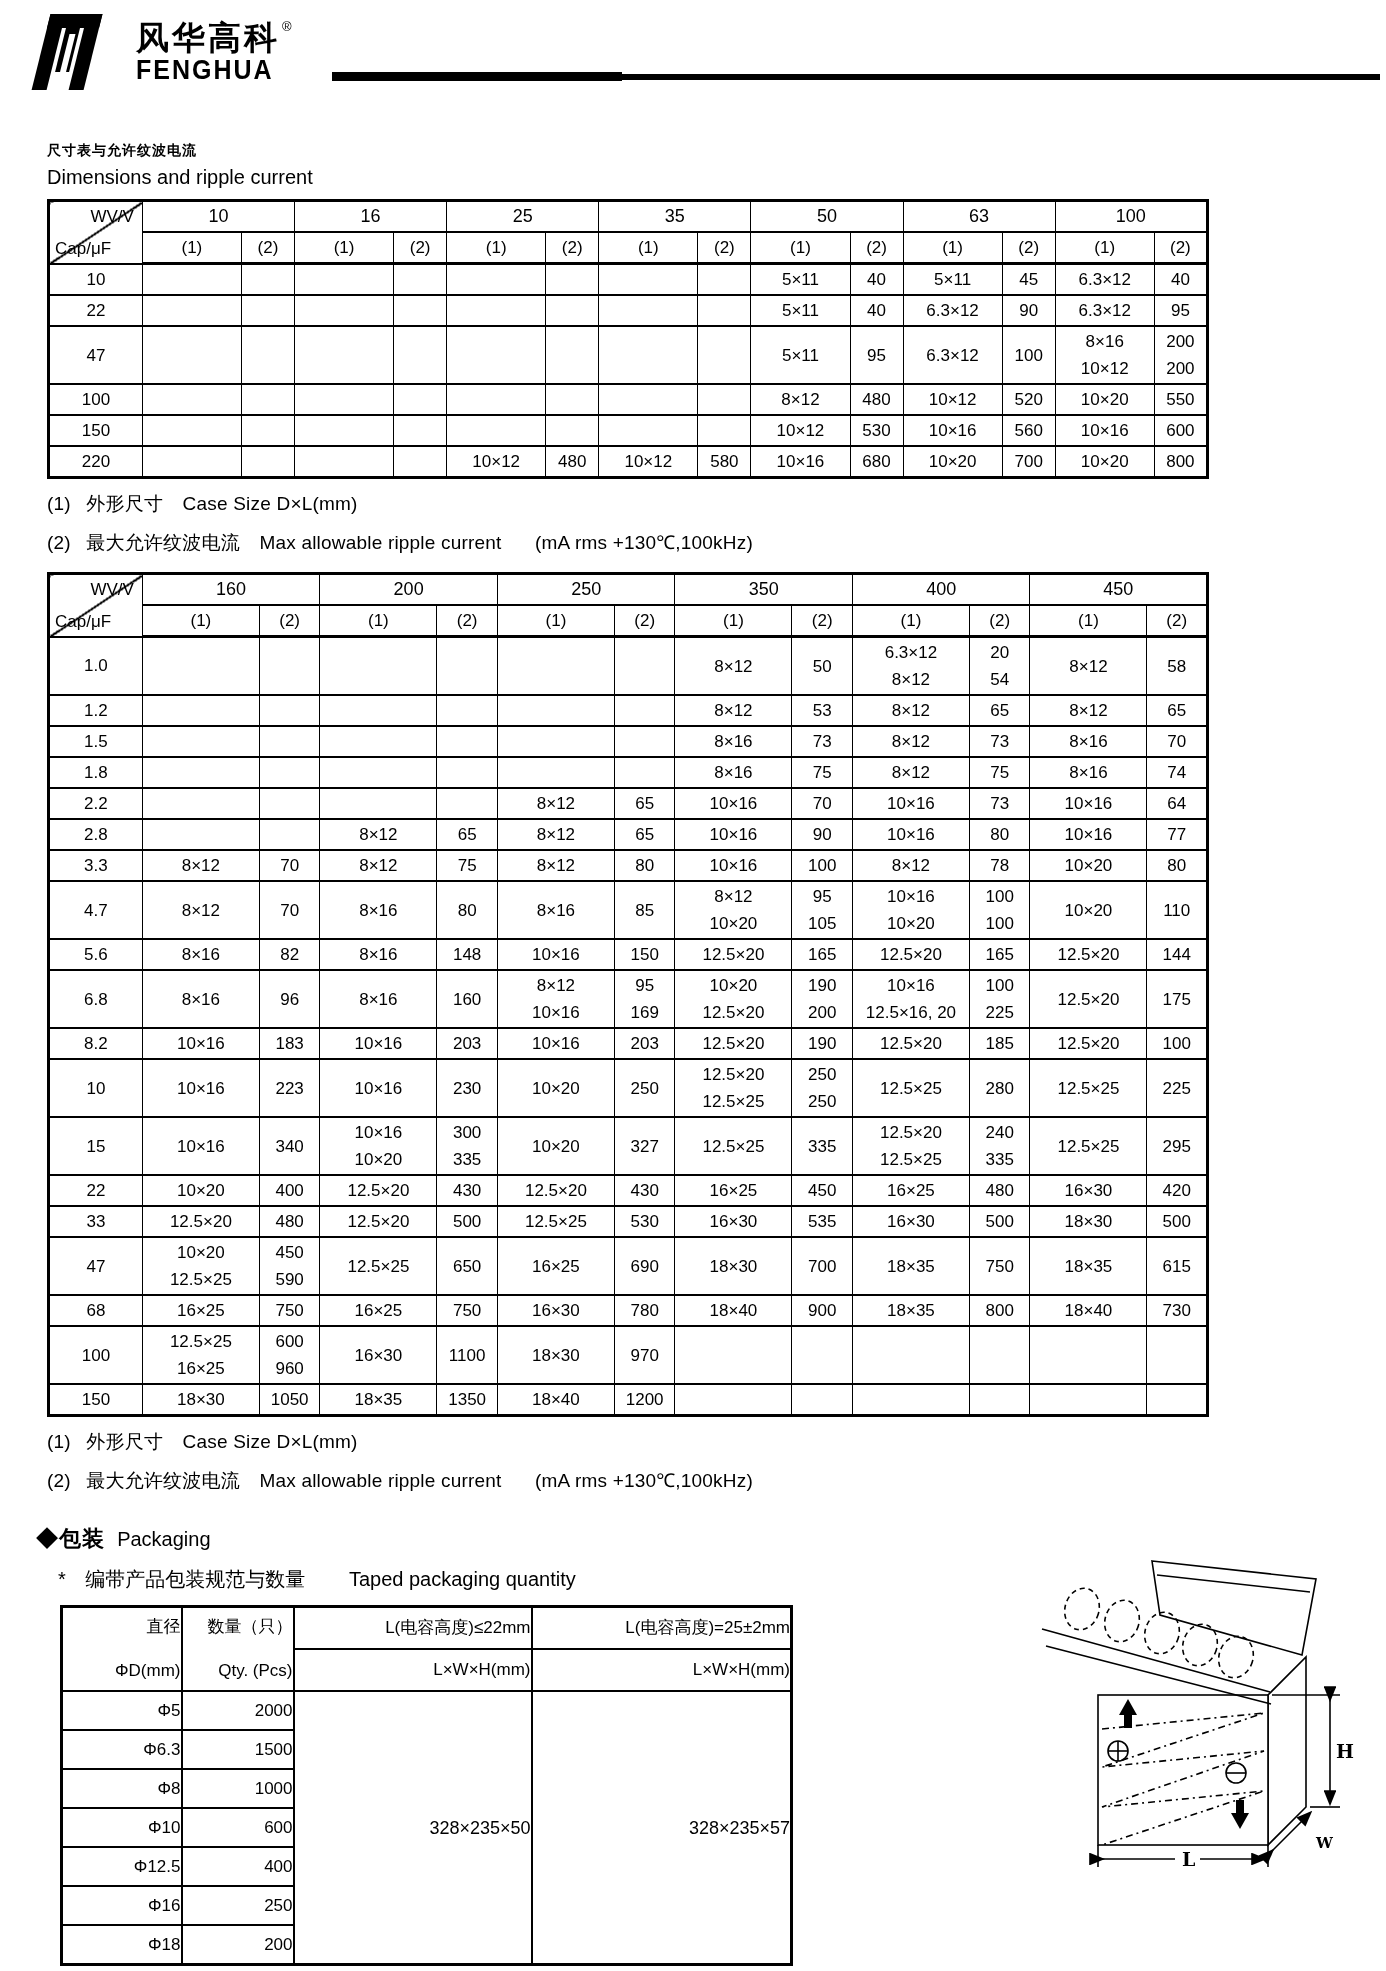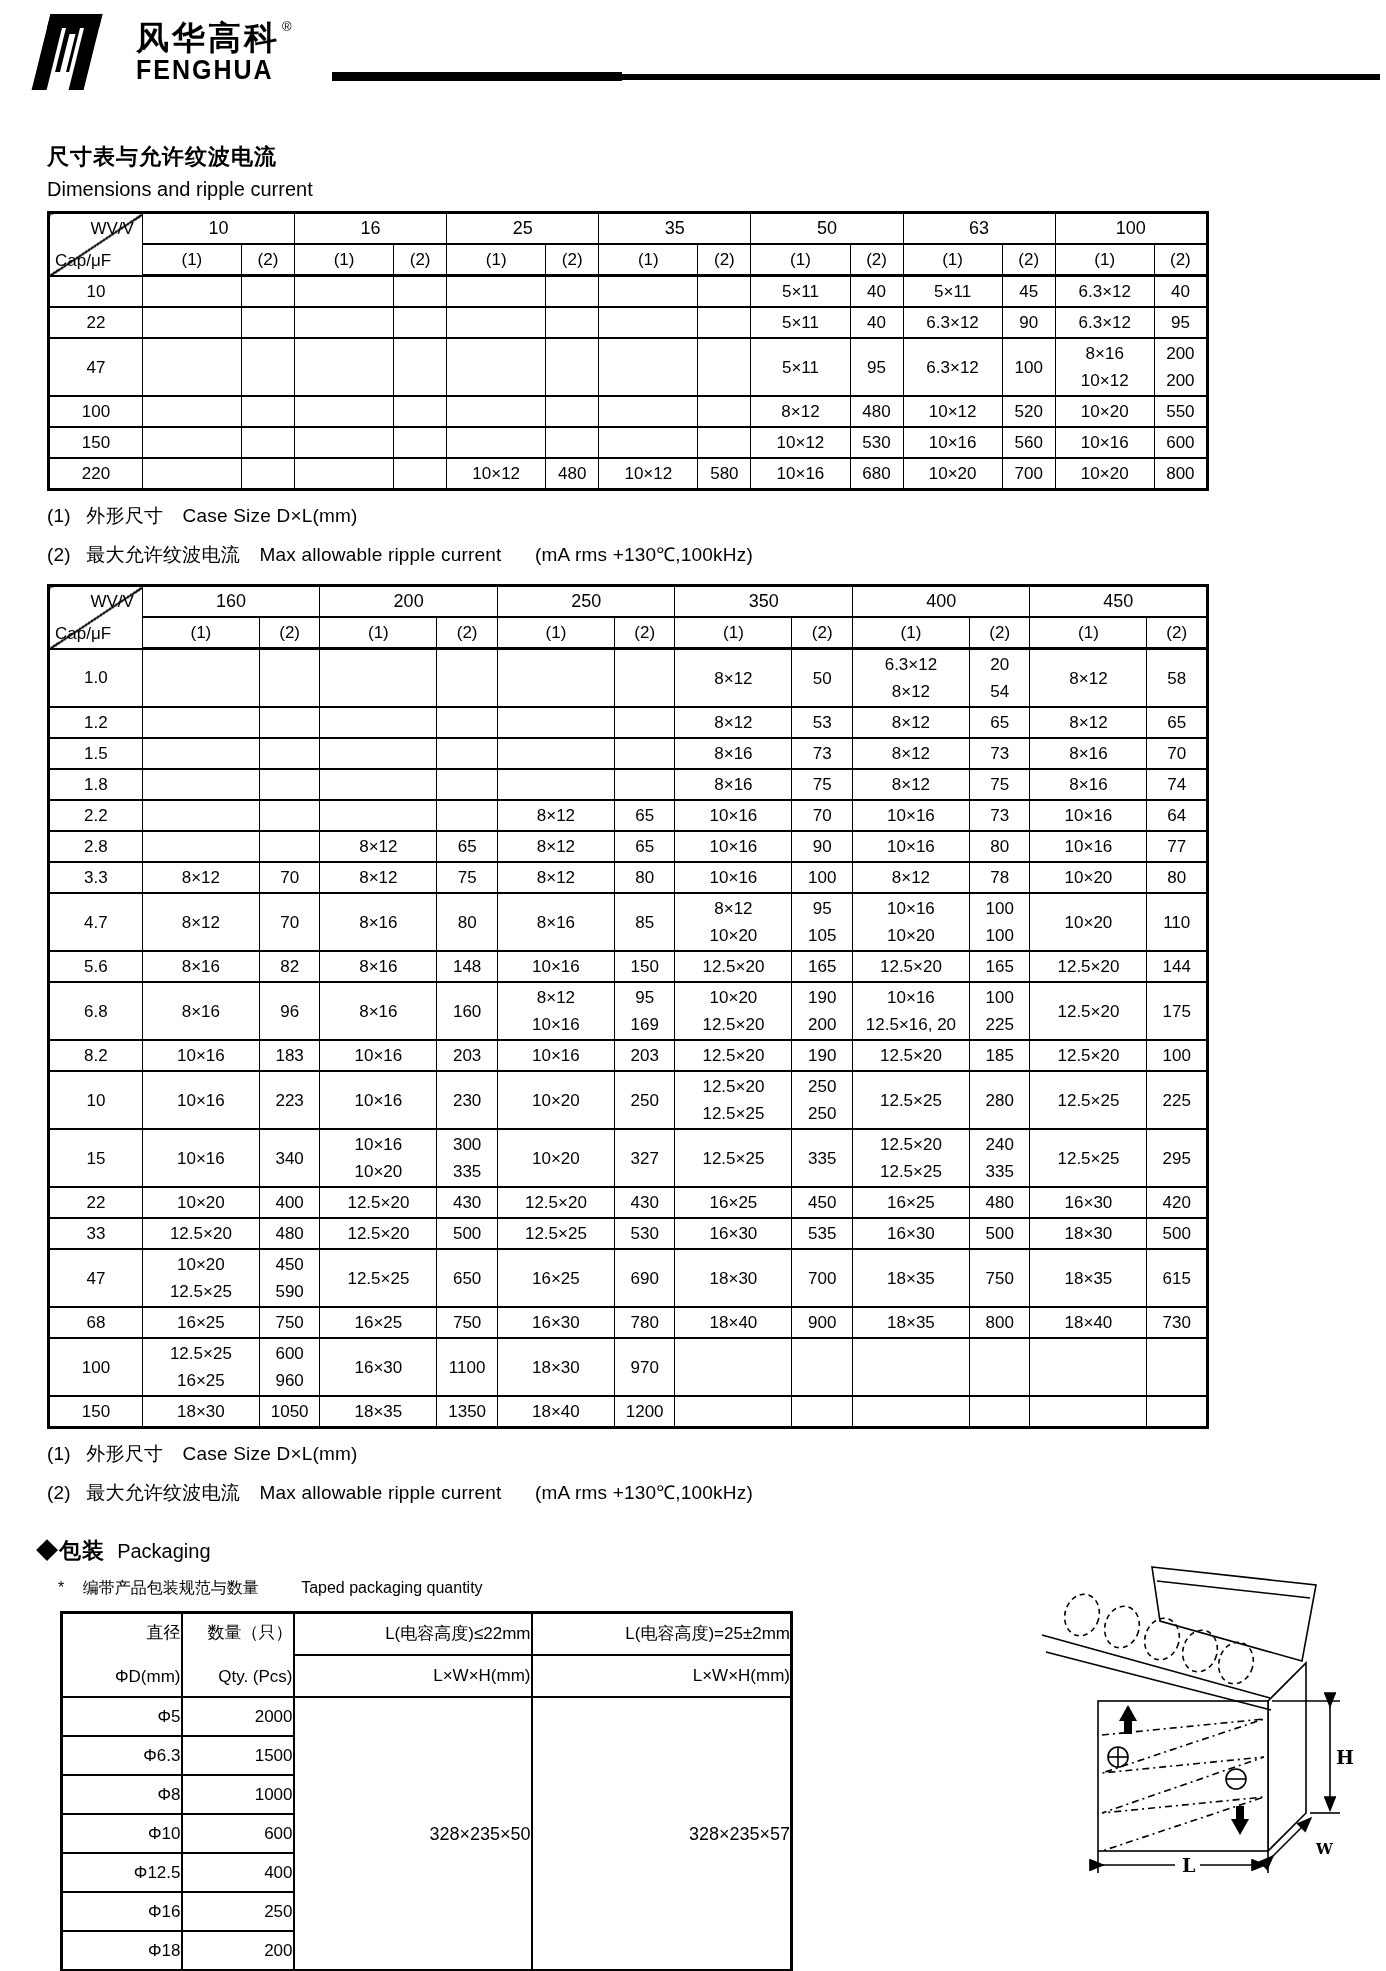--- a/index.html
+++ b/index.html
@@ -12,21 +12,21 @@
   .logo{position:absolute;left:30px;top:8px;display:flex;align-items:flex-start;}
   .logo-mark{width:96px;height:88px;}
   .brand{margin-left:10px;margin-top:12px;line-height:1.05;}
   .brand-cn{font-size:33px;font-weight:bold;letter-spacing:3px;}
   .brand-en{font-size:25px;font-weight:bold;letter-spacing:2px;transform:scaleY(1.1);}
   .reg{font-size:13px;vertical-align:18px;margin-left:2px;}
   .header-title{position:absolute;right:54px;top:18px;font-size:27px;font-weight:bold;letter-spacing:.5px;}
   .header-rule{position:absolute;left:332px;right:6px;top:74px;height:6px;background:#000;}
   .header-rule-thick{position:absolute;left:332px;width:290px;top:72px;height:9px;background:#000;}
   
-  .sec-cn{margin:40px 0 0 47px;font-size:22px;font-weight:bold;letter-spacing:1px;}
+  .sec-cn{margin:40px 0 0 47px;font-size:14px;font-weight:bold;letter-spacing:1px;}
   .sec-en{margin:6px 0 10px 47px;font-size:20px;}
   
   table.dim{border-collapse:collapse;table-layout:fixed;width:1162px;margin-left:47px;border:3px solid #000;}
   .dim th,.dim td{
     border:1px solid #000;border-top-width:2px;border-bottom-width:2px;
     text-align:center;vertical-align:middle;font-size:17px;font-weight:normal;
     padding:1px 0;line-height:27px;white-space:pre-line;
   }
   .dim thead tr:last-child th{border-bottom-width:3px;}
   .dim th.vhead{font-size:18px;}
@@ -39,21 +39,21 @@
   .diag-bottom{position:absolute;bottom:1px;left:5px;font-size:17px;}
   
   .note{margin:12px 0 0 47px;font-size:19px;letter-spacing:.2px;}
   .note .lbl{margin-right:10px;}
   .note .cn{margin-right:14px;}
   .note .cond{margin-left:28px;}
   
   .pack-title{margin:30px 0 0 36px;font-size:22px;}
   .pack-title .cn{font-weight:bold;letter-spacing:1px;}
   .pack-title .en{font-size:20px;margin-left:6px;}
-  .pack-sub{margin:12px 0 12px 58px;font-size:16px;}
+  .pack-sub{margin:12px 0 12px 58px;font-size:20px;}
   .pack-sub .star{margin-right:14px;}
   .pack-sub .en{margin-left:38px;}
   .pack-wrap{position:relative;margin-left:60px;}
   table.pack{border-collapse:collapse;table-layout:fixed;width:730px;border:3px solid #000;}
   .pack th,.pack td{
     border:2px solid #000;text-align:right;vertical-align:middle;
     font-size:17px;font-weight:normal;padding:2px 0;line-height:26px;
   }
   .pack thead th{height:36px;}
   .pack thead th.two-line{line-height:30px;}

